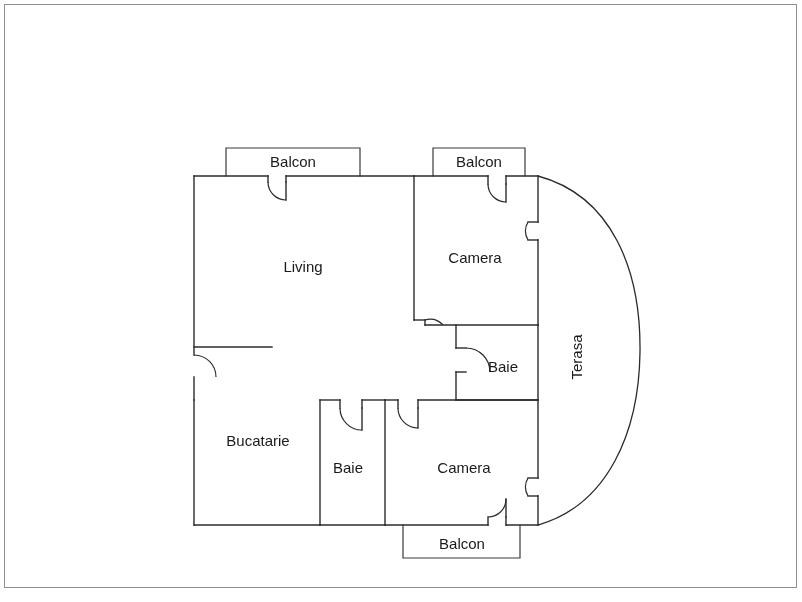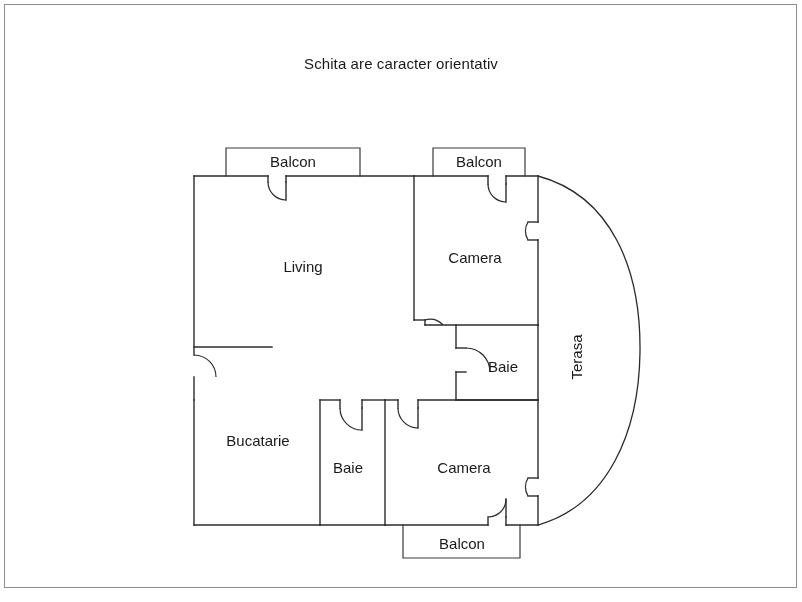--- a/index.html
+++ b/index.html
@@ -78,21 +78,20 @@
     fill: none;
   }
 </style>
 </head>
 <body>
 
 <div id="page">
 
   <div id="outer-frame"></div>
 
-  <div id="plan-title">Schita are caracter orientativ</div>
 
   <svg id="floorplan-svg" width="802" height="602" viewBox="0 0 802 602">
 
     <g>
       <path class="wall-thin" d="M 226,176 L 226,148 L 360,148 L 360,176"></path>
     </g>
 
     <g>
       <path class="wall-thin" d="M 433,176 L 433,148 L 525,148 L 525,176"></path>
     </g>

